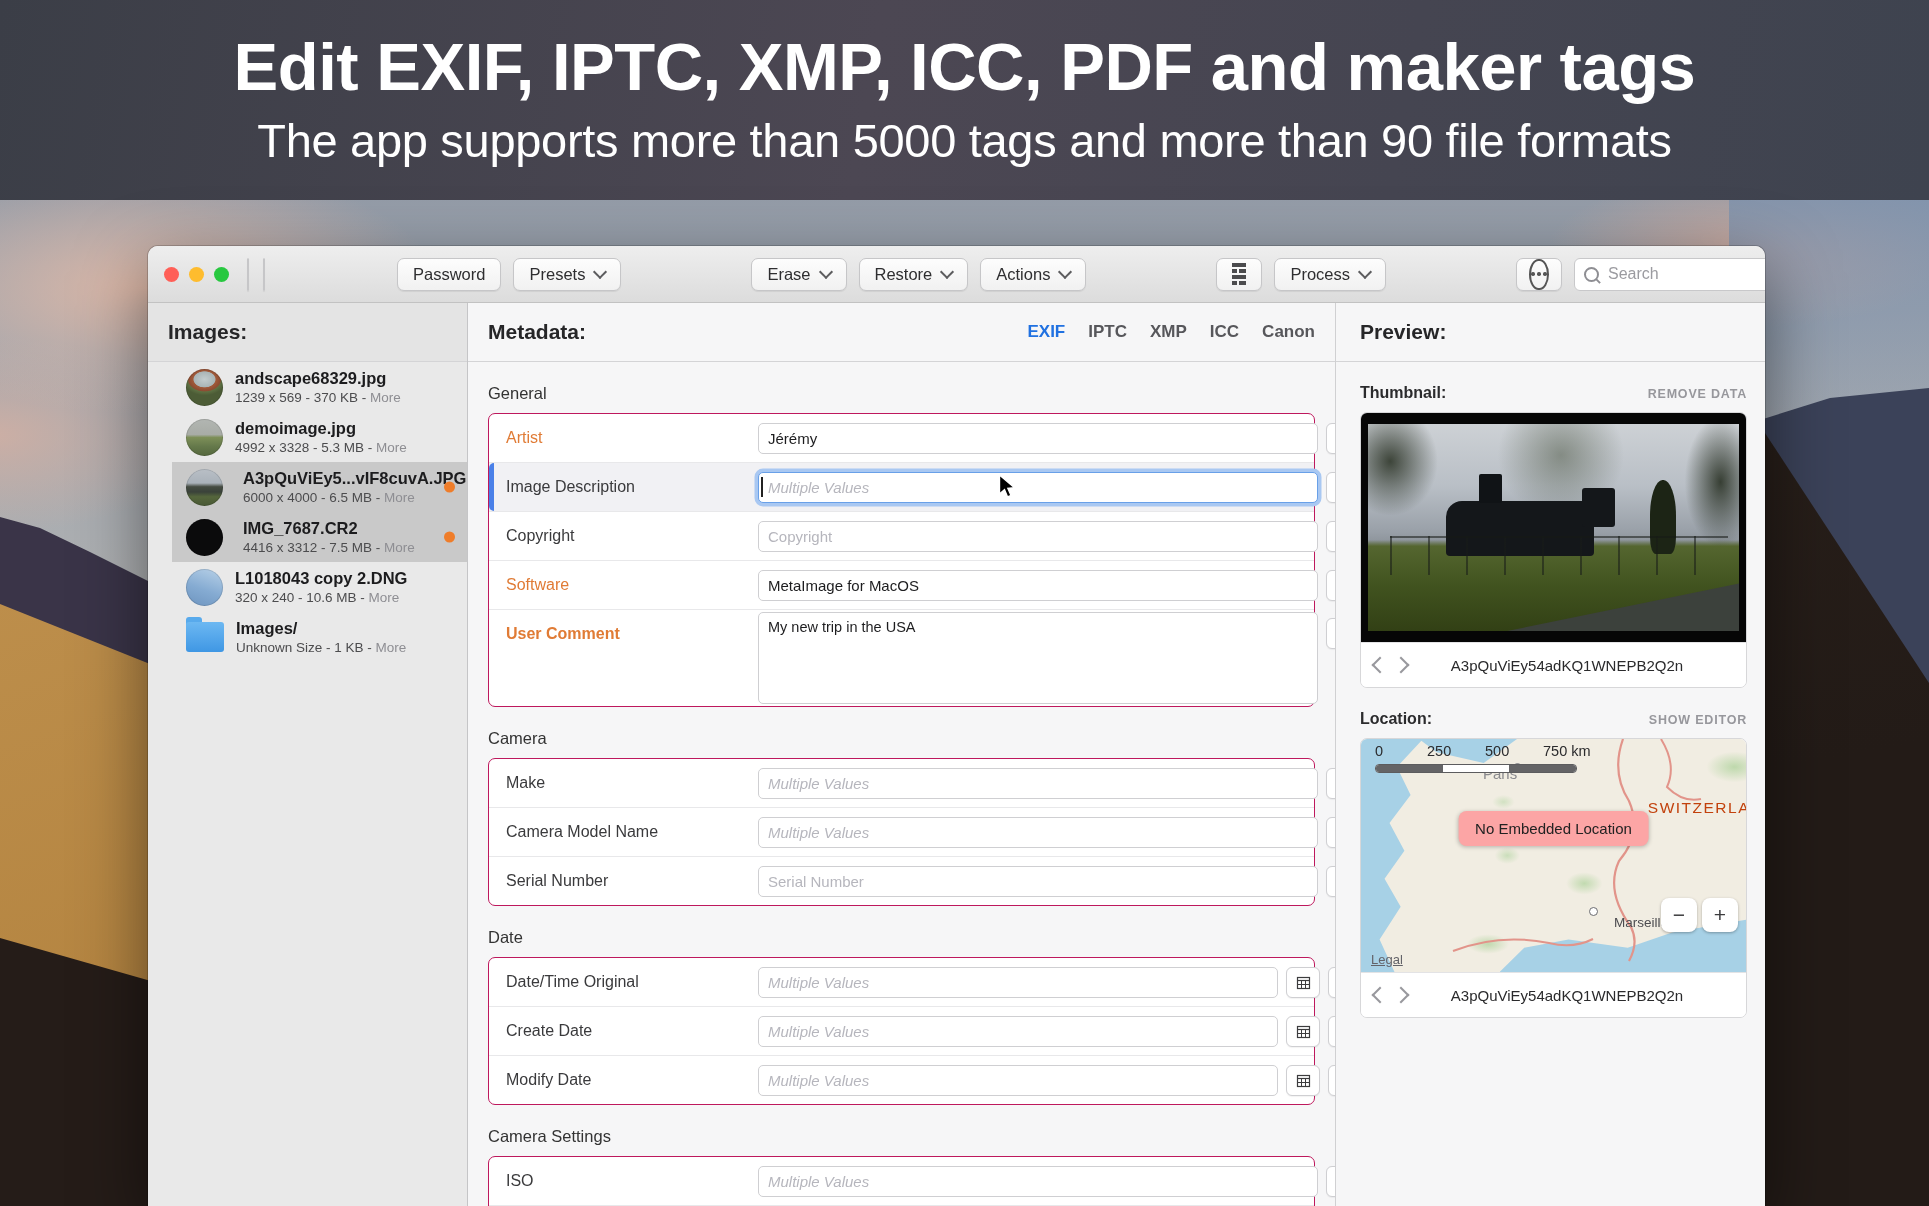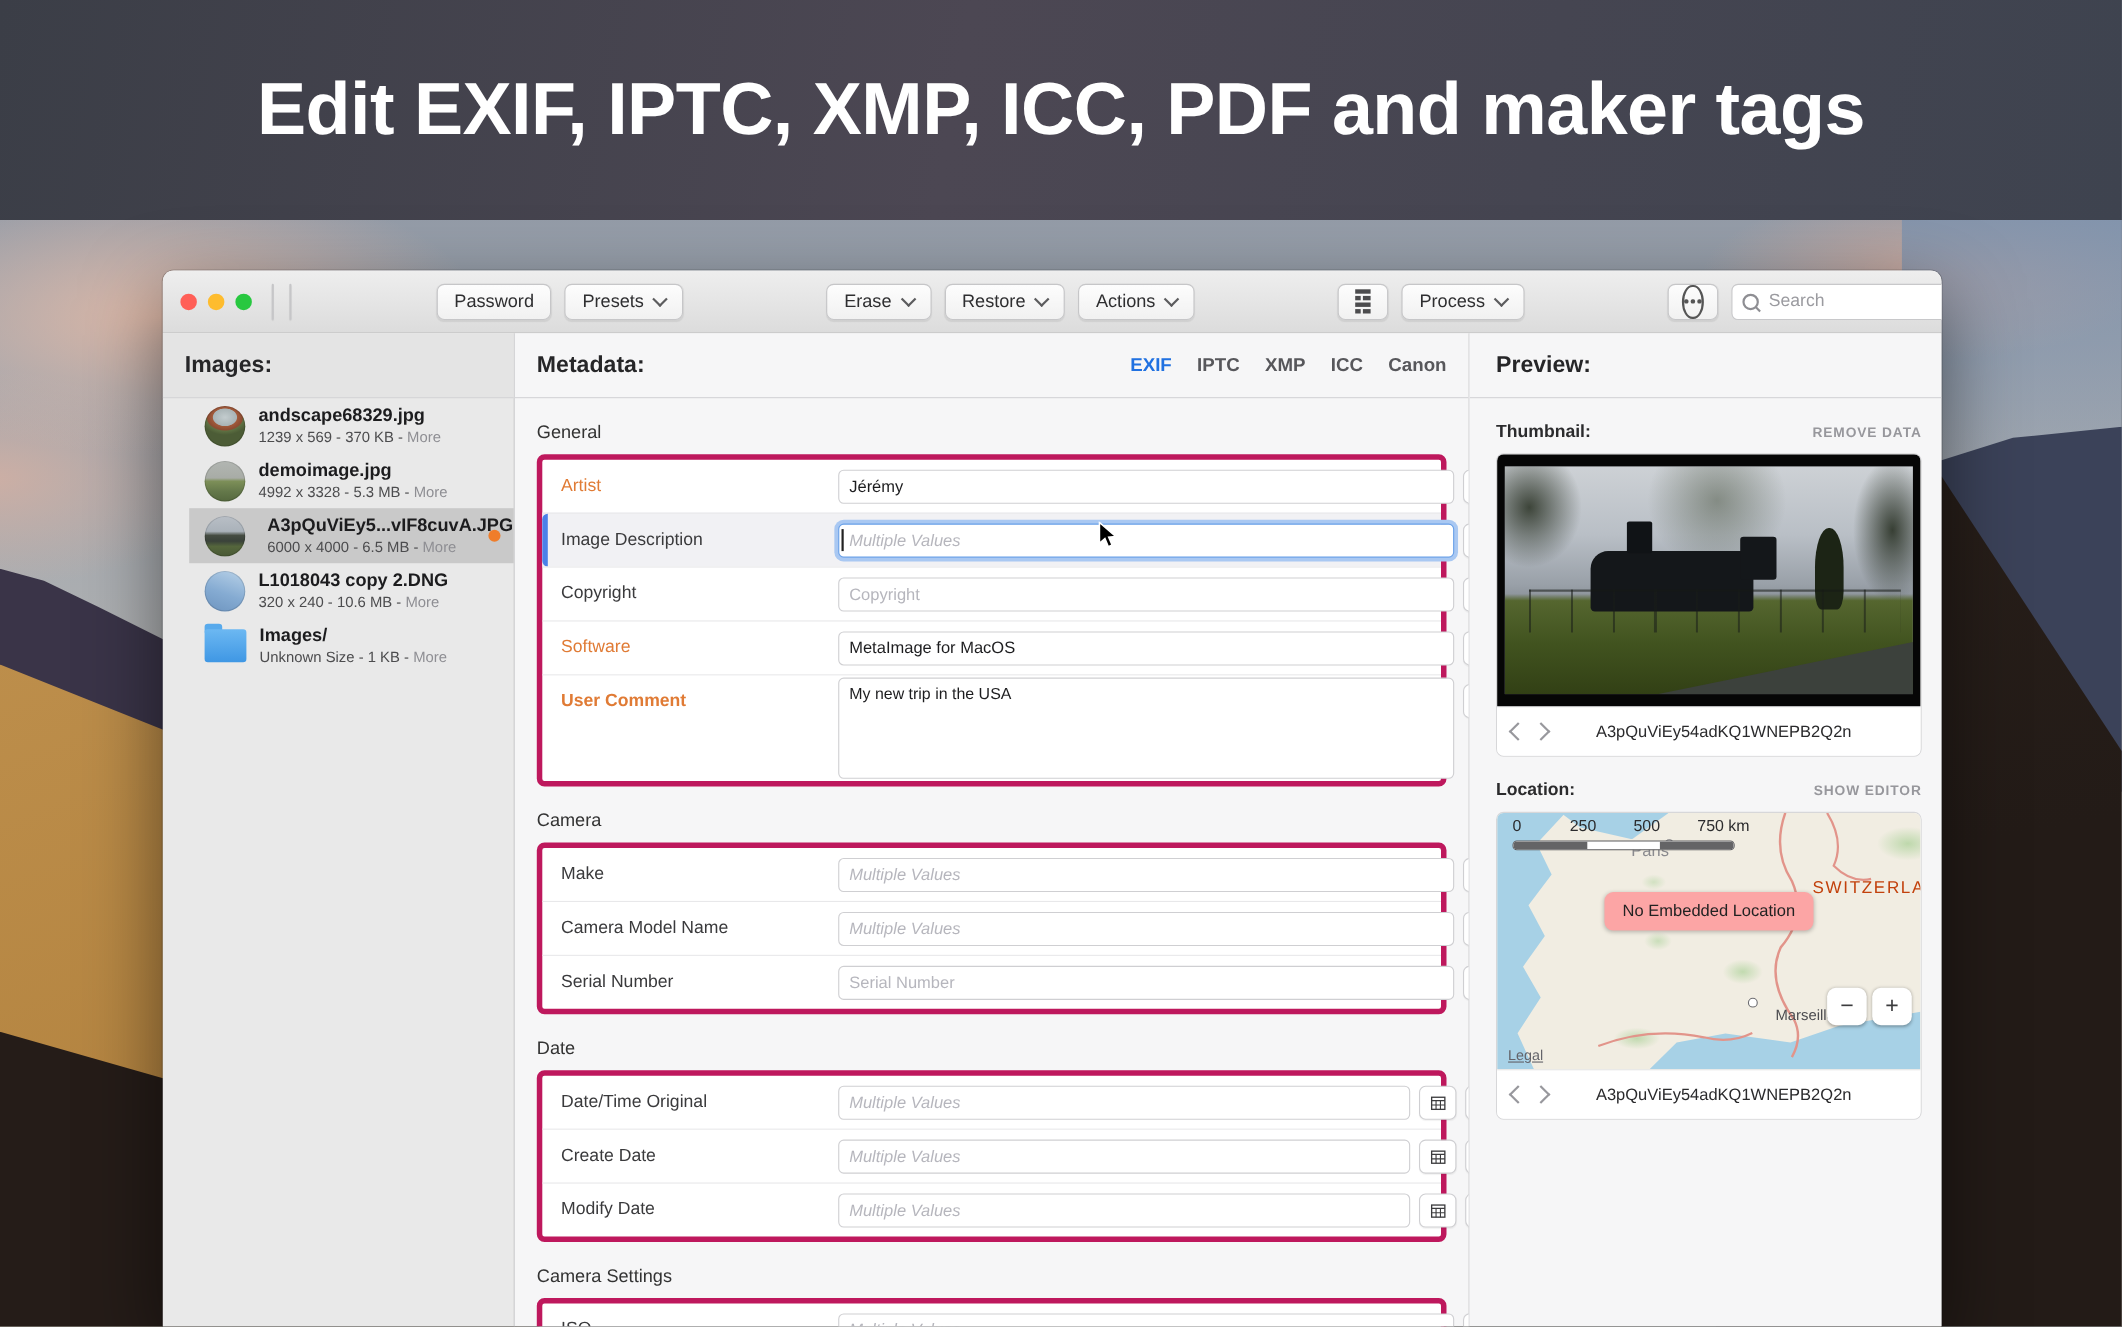--- a/index.html
+++ b/index.html
@@ -96,21 +96,21 @@
   .s-meta .more{color:#8e8e93;}
   .s-dot{position:absolute;right:12px;top:50%;transform:translateY(-50%);width:11px;height:11px;border-radius:50%;background:#ef7d2a;}
 
   
   .main{flex:1;background:#f6f6f7;border-right:1px solid #d0d0d2;padding:0 20px;overflow:hidden;}
   .main-head{display:flex;align-items:center;margin:0 -20px;padding:0 20px;}
   .tabs{margin-left:auto;display:flex;gap:23px;font-size:17px;font-weight:700;}
   .tab{color:#57575b;cursor:default;}
   .tab.active{color:#2071e1;}
   .sec-title{margin:22px 0 10px;font-size:16.5px;color:#333;}
-  .card{background:#fff;border:5px solid #be185d;border-radius:7px;}
+  .card{background:#fff;border:1px solid #be185d;border-radius:7px;}
   .frow{height:48px;display:flex;align-items:center;position:relative;}
   .frow + .frow{border-top:1px solid #e8e8ea;}
   .frow.tall{height:96px;}
   .frow.hl{background:#f1f1f4;}
   .frow.hl::before{content:'';position:absolute;left:0;top:0;bottom:0;width:5px;background:#4a80e8;border-radius:6px 0 0 6px;}
   .flabel{width:252px;padding-left:17px;font-size:16px;color:#3a3a3c;flex:none;}
   .flabel.orange{color:#e07b35;}
   .finput{width:540px;height:29px;border:1px solid #cfcfd2;border-radius:5px;padding:0 9px;font-size:15px;
     color:#1d1d1f;background:#fff;outline:none;font-family:inherit;flex:none;}
   .finput.short{width:500px;}
@@ -204,20 +204,21 @@
     <div class="wp-sky-right"></div>
     <div class="wp-mtn-left"></div>
     <div class="wp-mtn-right"></div>
     <div class="wp-dune-left"></div>
     <div class="wp-dark-left"></div>
     <div class="wp-dark-right"></div>
   </div>
 
   <div class="banner">
     <div class="banner-title">Edit EXIF, IPTC, XMP, ICC, PDF and maker tags</div>
+    <div class="banner-sub">The app supports more than 5000 tags and more than 90 file formats</div>
   </div>
 
   <div class="window">
 
     <div class="toolbar">
       <div class="tl">
         <i class="tl-red"></i>
         <i class="tl-yellow"></i>
         <i class="tl-green"></i>
       </div>
@@ -306,20 +307,28 @@
 
         <div class="s-item sel">
           <span class="s-thumb t2"></span>
           <span class="s-txt">
               <div class="s-name">A3pQuViEy5...vIF8cuvA.JPG</div>
           <div class="s-meta"><span>6000 x 4000 - 6.5 MB -</span> <span class="more">More</span></div>
             </span>
           <span class="s-dot"></span>
         </div>
 
+        <div class="s-item sel">
+          <span class="s-thumb t3"></span>
+          <span class="s-txt">
+              <div class="s-name">IMG_7687.CR2</div>
+          <div class="s-meta"><span>4416 x 3312 - 7.5 MB -</span> <span class="more">More</span></div>
+            </span>
+          <span class="s-dot"></span>
+        </div>
 
         <div class="s-item">
           <span class="s-thumb t4"></span>
           <span class="s-txt">
               <div class="s-name">L1018043 copy 2.DNG</div>
           <div class="s-meta"><span>320 x 240 - 10.6 MB -</span> <span class="more">More</span></div>
             </span>
         </div>
 
         <div class="s-item">

